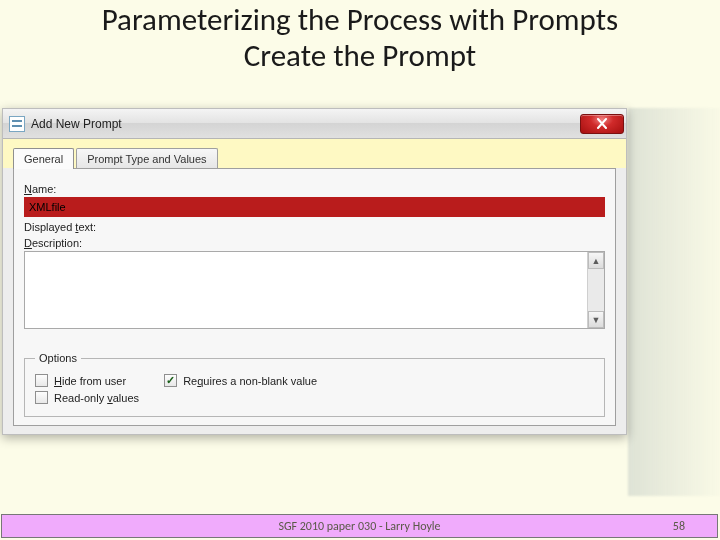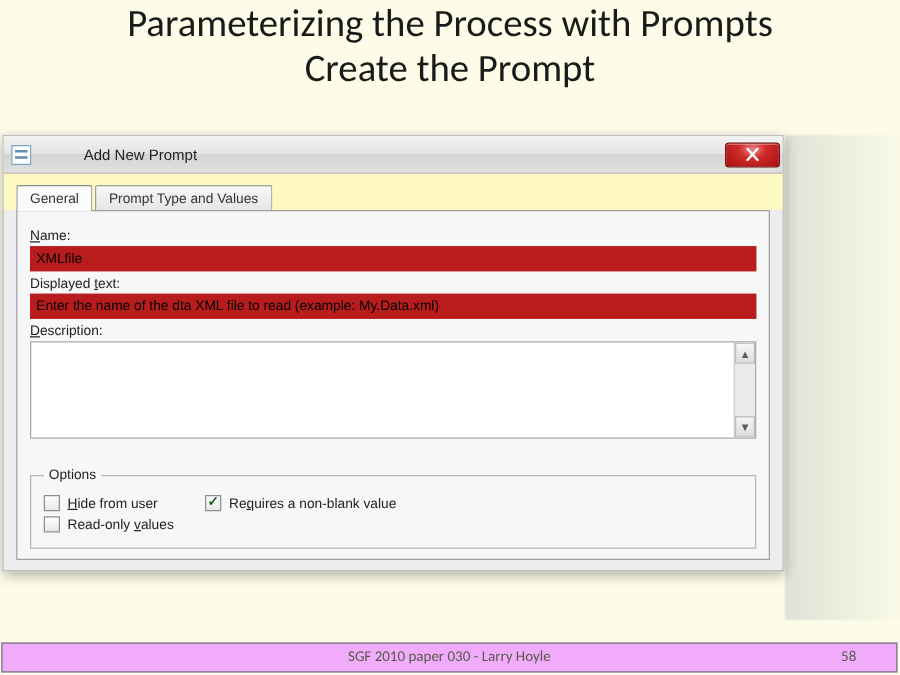--- a/index.html
+++ b/index.html
@@ -30,21 +30,20 @@
     height: 30px;
     background: linear-gradient(to bottom, #f4f4f4 0%, #e3e3e3 48%, #d4d4d4 50%, #e0e0e0 100%);
     border-bottom: 1px solid #b5b5b5;
     display: flex;
     align-items: center;
     padding: 0 2px 0 6px;
     font-family: "Segoe UI", Tahoma, sans-serif;
     font-size: 12px;
     color: #222;
     position: relative;
-    gap: 36px;
   }
   .title-icon {
     width: 16px; height: 16px;
     margin-right: 6px;
     background: #fff;
     border: 1px solid #7aa6c2;
     position: relative;
   }
   .title-icon::before, .title-icon::after {
     content: "";
@@ -254,21 +253,20 @@
   <div class="tab-page">
 
     <label class="field-label">
       <span></span><span class="underline-char">N</span><span>ame:</span>
     </label>
     <input class="text-input" type="text" value="XMLfile" style="">
 
     <label class="field-label">
       <span>Displayed </span><span class="underline-char">t</span><span>ext:</span>
     </label>
-    <input class="text-input" type="text" value="Enter the name of the dta XML file to read (example: My.Data.xml)" style="">
 
     <label class="field-label">
       <span></span><span class="underline-char">D</span><span>escription:</span>
     </label>
     <div class="textarea-wrap">
       <textarea class="textarea-inner" style=""></textarea>
       <div class="scroll">
         <div class="arrow up">▲</div>
         <div class="arrow down">▼</div>
       </div>

